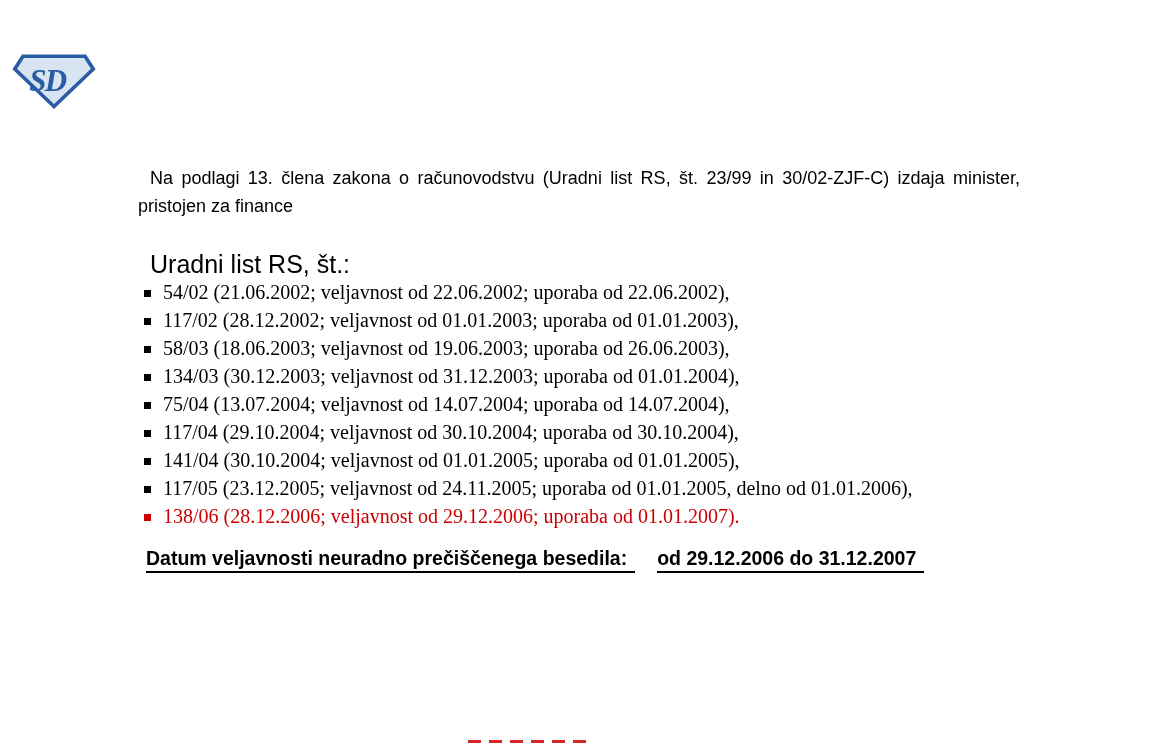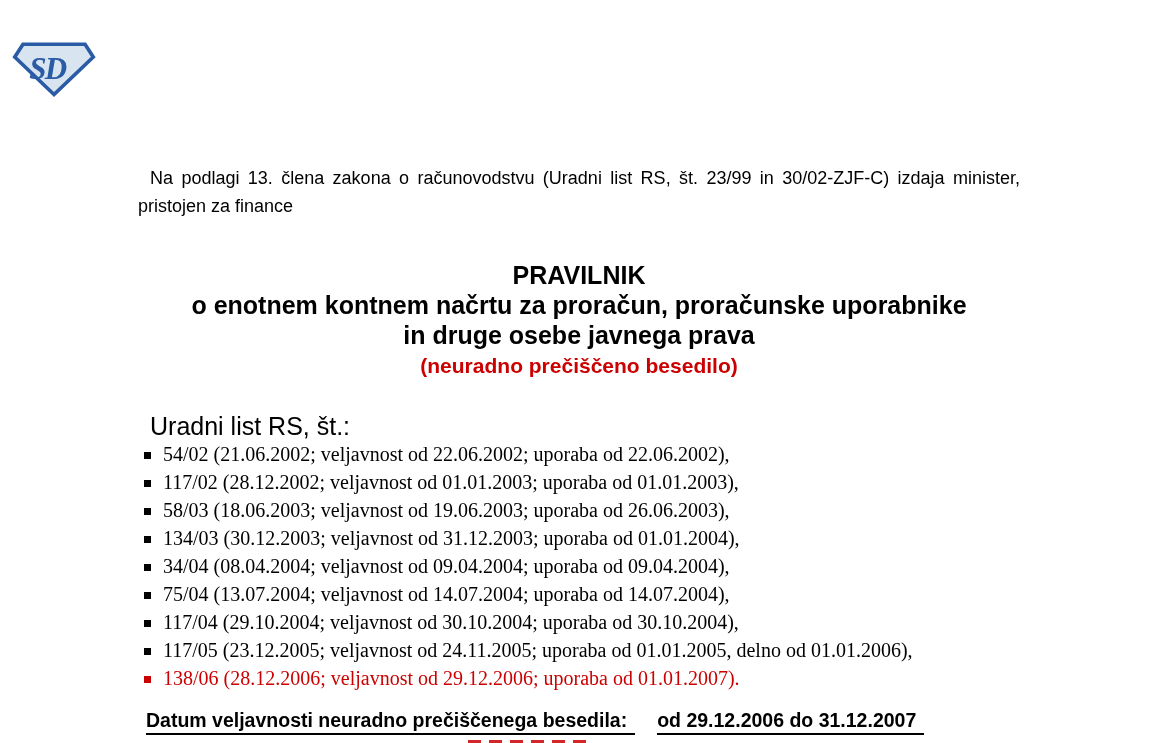--- a/index.html
+++ b/index.html
@@ -11,21 +11,21 @@
     position: relative;
     width: 1157px;
     height: 743px;
     background: #ffffff;
     overflow: hidden;
     font-family: "Liberation Sans", sans-serif;
     color: #000000;
   }
   .logo {
     position: absolute;
-    top: 38px;
+    top: 50px;
     left: 12px;
     width: 84px;
     height: 60px;
   }
   .content {
     position: absolute;
     top: 0;
     left: 138px;
     width: 882px;
   }
@@ -114,26 +114,20 @@
     <svg viewBox="0 0 92 64" width="84" height="60">
       <polygon points="46,61 3,20 12,6 80,6 89,20" fill="var(--logo-fill, #d9e4f1)" stroke="var(--logo-blue, #2a5ba5)" stroke-width="4" stroke-linejoin="miter"></polygon>
       <text x="19" y="44" font-size="34" font-weight="bold" font-style="italic" letter-spacing="-2" fill="var(--logo-blue, #2a5ba5)" font-family="Liberation Serif, serif">SD</text>
     </svg>
   </div>
 
   <div class="content">
 
     <p class="intro">Na podlagi 13. člena zakona o računovodstvu (Uradni list RS, št. 23/99 in 30/02-ZJF-C) izdaja minister, pristojen za finance</p>
 
-    <div class="title-block">
-      <div class="title-line">PRAVILNIK</div>
-      <div class="title-line">o enotnem kontnem načrtu za proračun, proračunske uporabnike</div>
-      <div class="title-line">in druge osebe javnega prava</div>
-      <div class="subtitle">(neuradno prečiščeno besedilo)</div>
-    </div>
 
     <div class="gazette">
       <div class="gazette-heading">Uradni list RS, št.:</div>
       <div class="gazette-list">
 
           <div class="gazette-item">
             <span class="bullet"></span><span>54/02 (21.06.2002; veljavnost od 22.06.2002; uporaba od 22.06.2002),</span>
           </div>
 
           <div class="gazette-item">
@@ -141,32 +135,32 @@
           </div>
 
           <div class="gazette-item">
             <span class="bullet"></span><span>58/03 (18.06.2003; veljavnost od 19.06.2003; uporaba od 26.06.2003),</span>
           </div>
 
           <div class="gazette-item">
             <span class="bullet"></span><span>134/03 (30.12.2003; veljavnost od 31.12.2003; uporaba od 01.01.2004),</span>
           </div>
 
-          <div class="gazette-item">
-            <span class="bullet"></span><span>34/04 (08.04.2004; veljavnost od 09.04.2004; uporaba od 09.04.2004),</span>
-          </div>
 
           <div class="gazette-item">
             <span class="bullet"></span><span>75/04 (13.07.2004; veljavnost od 14.07.2004; uporaba od 14.07.2004),</span>
           </div>
 
           <div class="gazette-item">
             <span class="bullet"></span><span>117/04 (29.10.2004; veljavnost od 30.10.2004; uporaba od 30.10.2004),</span>
           </div>
 
+          <div class="gazette-item">
+            <span class="bullet"></span><span>141/04 (30.10.2004; veljavnost od 01.01.2005; uporaba od 01.01.2005),</span>
+          </div>
 
           <div class="gazette-item">
             <span class="bullet"></span><span>117/05 (23.12.2005; veljavnost od 24.11.2005; uporaba od 01.01.2005, delno od 01.01.2006),</span>
           </div>
 
           <div class="gazette-item red">
             <span class="bullet"></span><span>138/06 (28.12.2006; veljavnost od 29.12.2006; uporaba od 01.01.2007).</span>
           </div>
         </div>
     </div>

